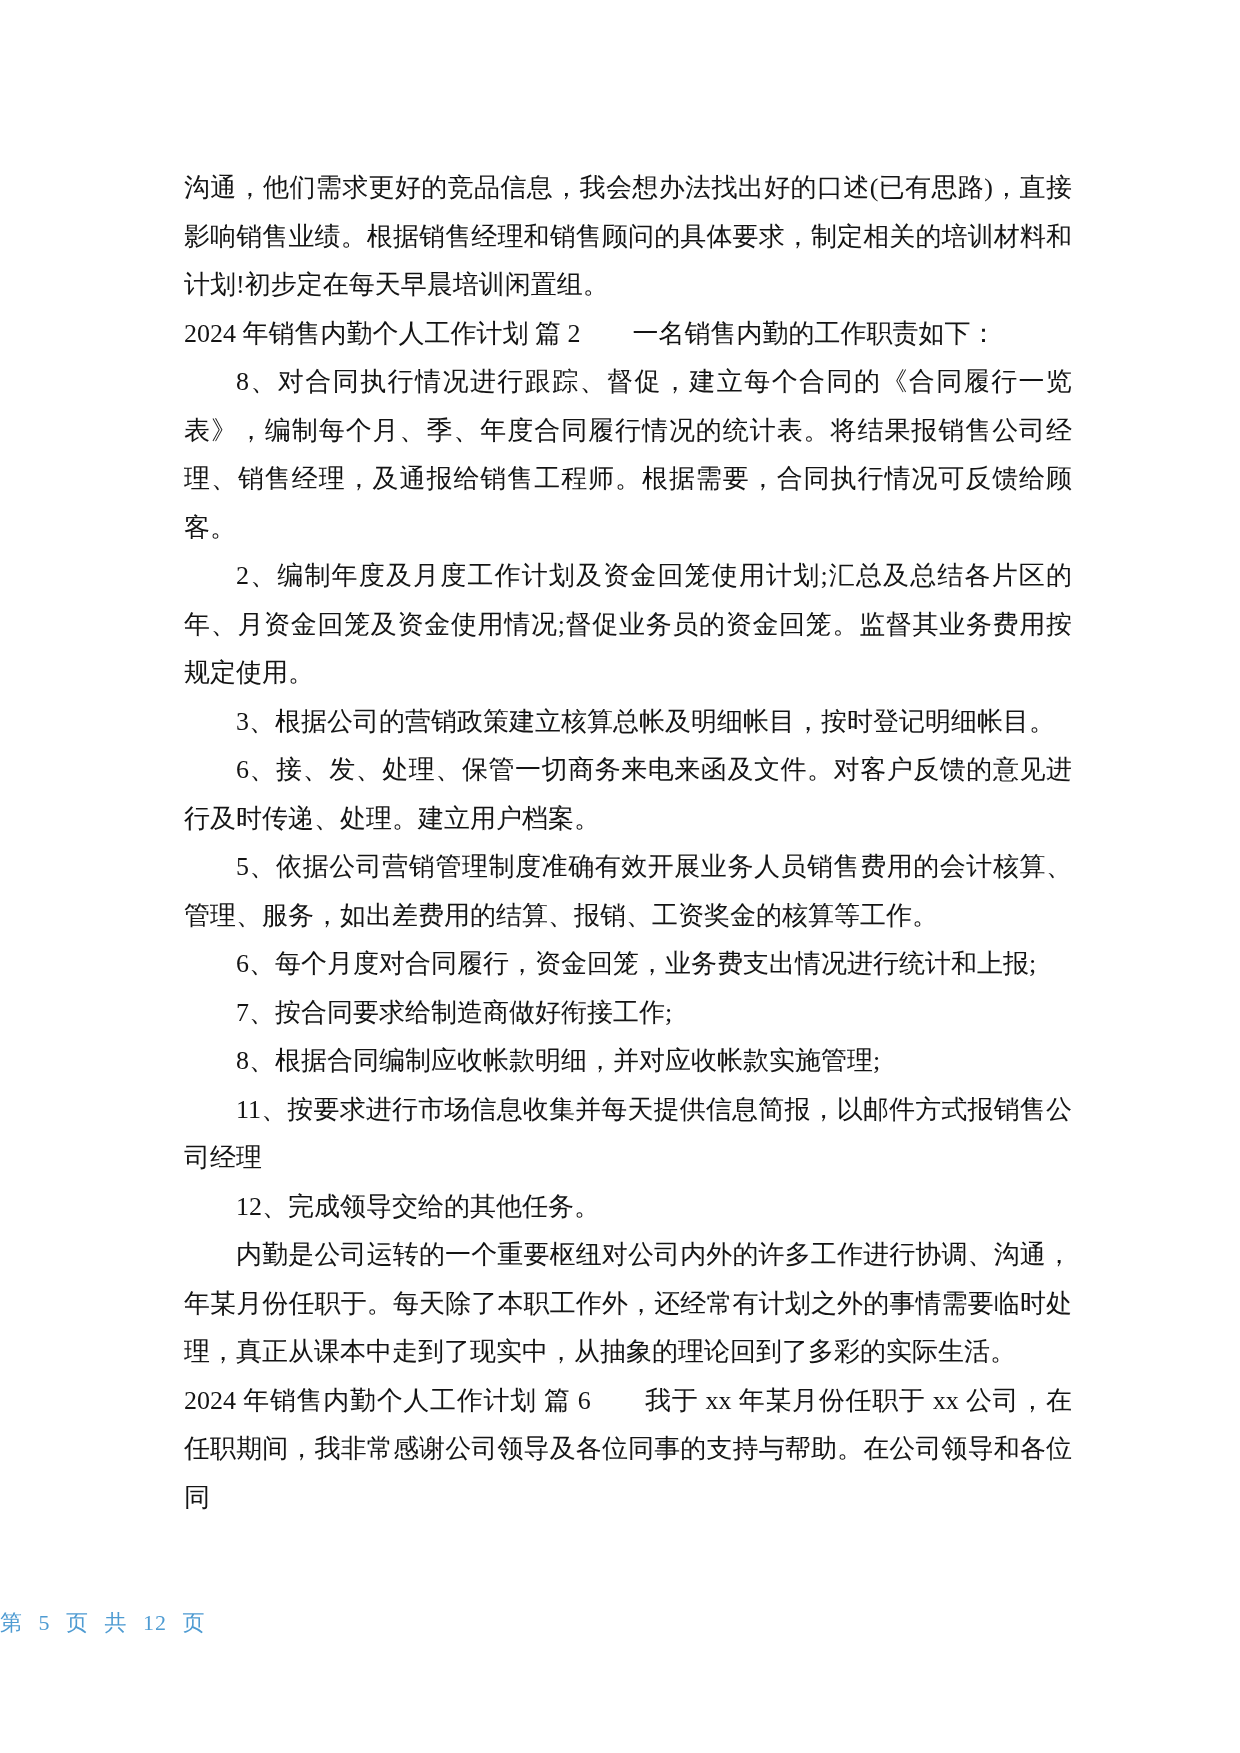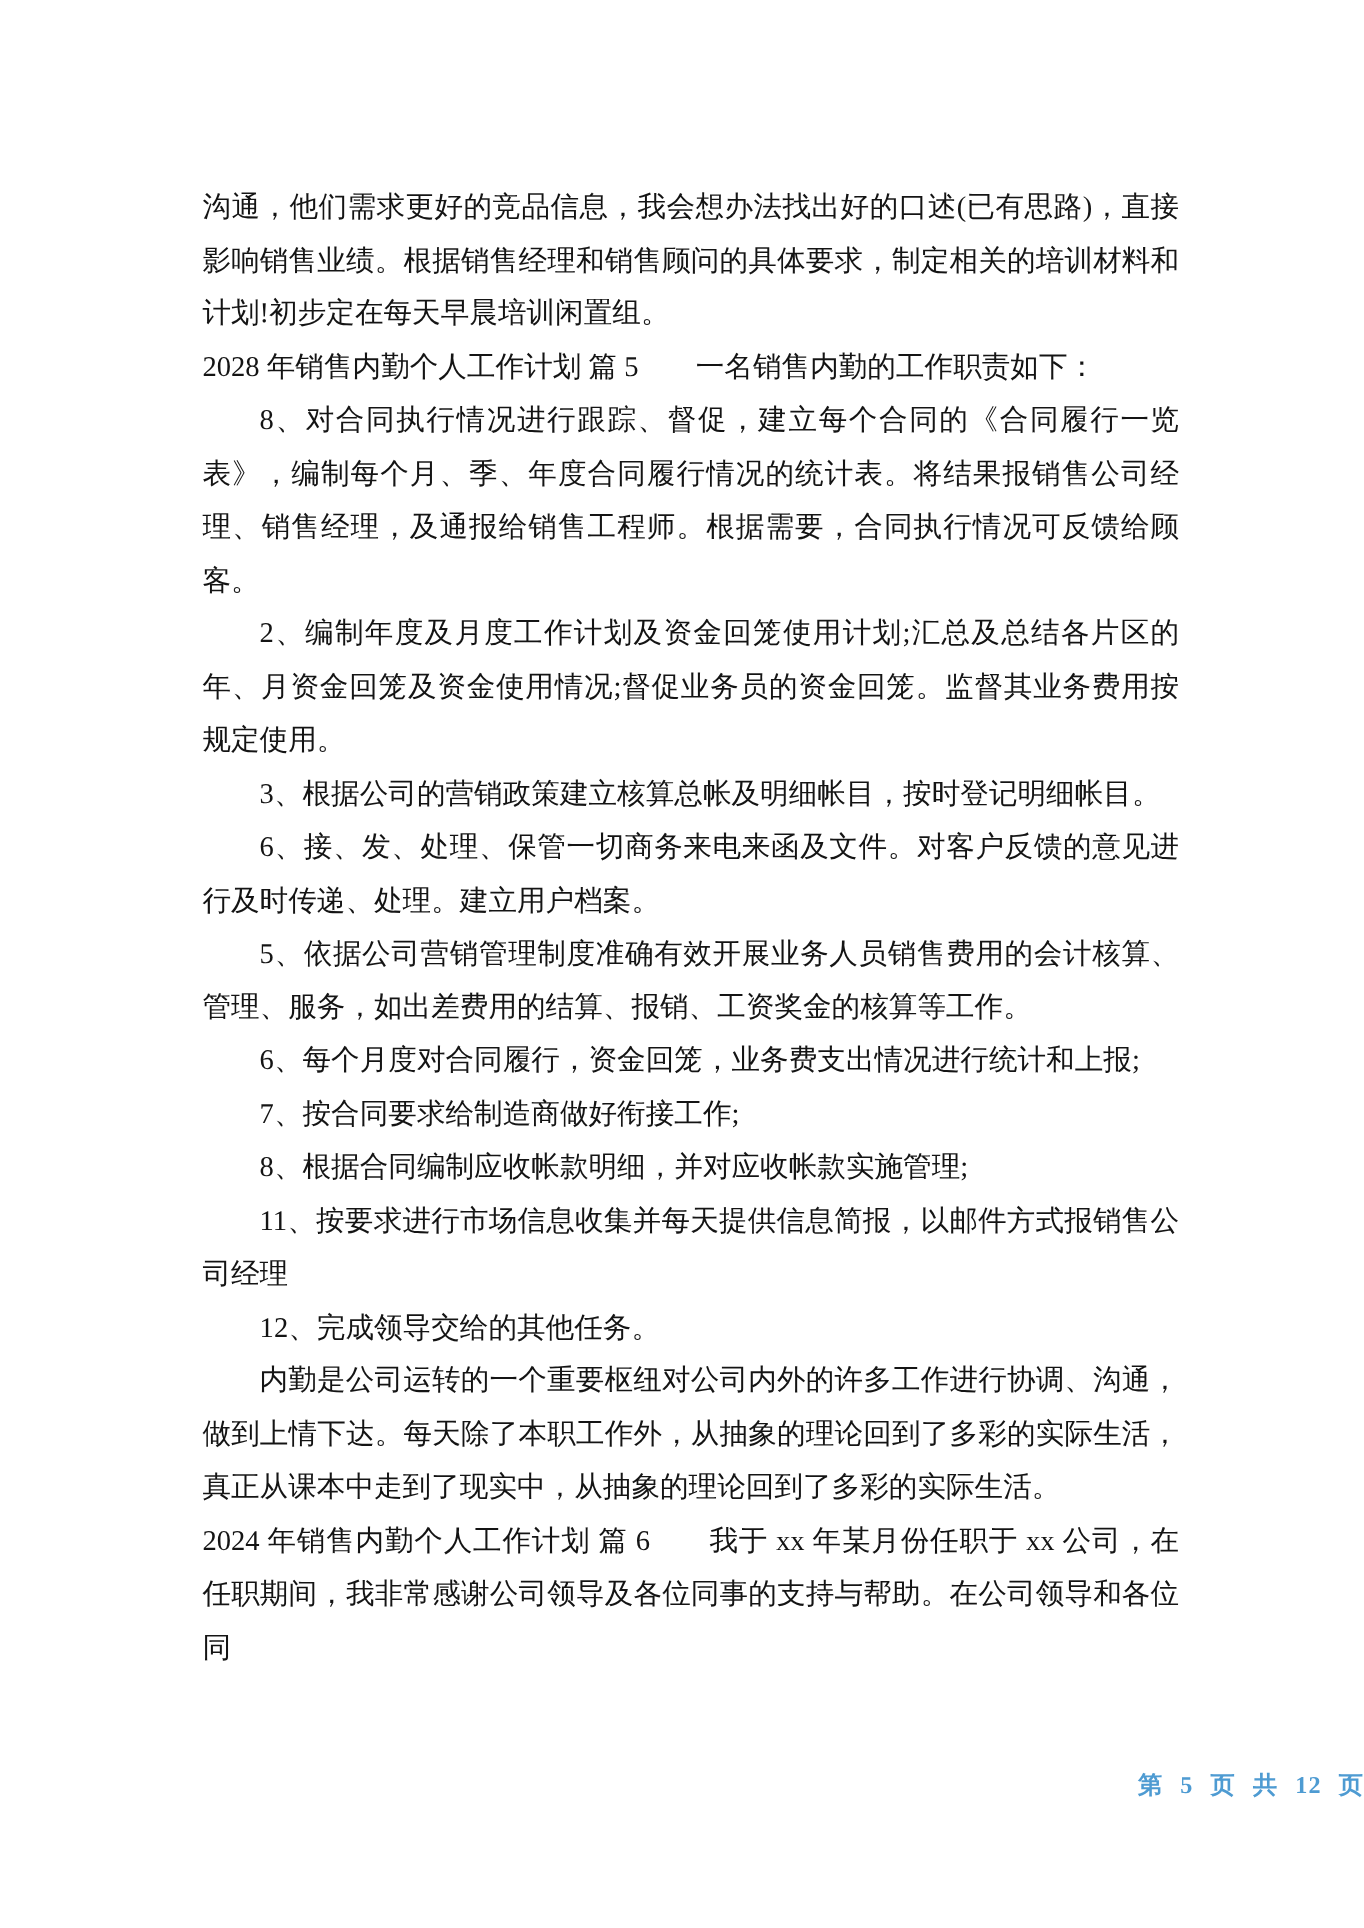--- a/index.html
+++ b/index.html
@@ -31,45 +31,44 @@
     text-indent: 0;
   }
   .para.indent {
     text-indent: 2em;
   }
   .footer {
     position: absolute;
     left: 0;
     top: 1594px;
     width: 100%;
-    text-align: right;
+    text-align: left;
     font-size: 22px;
     line-height: 30px;
     letter-spacing: 1px;
     word-spacing: 9px;
     color: #4e9bd2;
-    font-weight: bold;
   }
 </style>
 </head>
 <body>
 
 <div class="page" style="background: rgb(255, 255, 255); margin-top: 14px;">
   <div class="content" id="content" style="color: rgb(20, 20, 20);">
       <div class="para">沟通，他们需求更好的竞品信息，我会想办法找出好的口述(已有思路)，直接影响销售业绩。根据销售经理和销售顾问的具体要求，制定相关的培训材料和计划!初步定在每天早晨培训闲置组。</div>
-      <div class="para">2028 年销售内勤个人工作计划 篇 5　　一名销售内勤的工作职责如下：</div>
+      <div class="para">2024 年销售内勤个人工作计划 篇 2　　一名销售内勤的工作职责如下：</div>
       <div class="para indent">8、对合同执行情况进行跟踪、督促，建立每个合同的《合同履行一览表》，编制每个月、季、年度合同履行情况的统计表。将结果报销售公司经理、销售经理，及通报给销售工程师。根据需要，合同执行情况可反馈给顾客。</div>
       <div class="para indent">2、编制年度及月度工作计划及资金回笼使用计划;汇总及总结各片区的年、月资金回笼及资金使用情况;督促业务员的资金回笼。监督其业务费用按规定使用。</div>
       <div class="para indent">3、根据公司的营销政策建立核算总帐及明细帐目，按时登记明细帐目。</div>
       <div class="para indent">6、接、发、处理、保管一切商务来电来函及文件。对客户反馈的意见进行及时传递、处理。建立用户档案。</div>
       <div class="para indent">5、依据公司营销管理制度准确有效开展业务人员销售费用的会计核算、管理、服务，如出差费用的结算、报销、工资奖金的核算等工作。</div>
       <div class="para indent">6、每个月度对合同履行，资金回笼，业务费支出情况进行统计和上报;</div>
       <div class="para indent">7、按合同要求给制造商做好衔接工作;</div>
       <div class="para indent">8、根据合同编制应收帐款明细，并对应收帐款实施管理;</div>
       <div class="para indent">11、按要求进行市场信息收集并每天提供信息简报，以邮件方式报销售公司经理</div>
       <div class="para indent">12、完成领导交给的其他任务。</div>
-      <div class="para indent">内勤是公司运转的一个重要枢纽对公司内外的许多工作进行协调、沟通，做到上情下达。每天除了本职工作外，从抽象的理论回到了多彩的实际生活，真正从课本中走到了现实中，从抽象的理论回到了多彩的实际生活。</div>
+      <div class="para indent">内勤是公司运转的一个重要枢纽对公司内外的许多工作进行协调、沟通，年某月份任职于。每天除了本职工作外，还经常有计划之外的事情需要临时处理，真正从课本中走到了现实中，从抽象的理论回到了多彩的实际生活。</div>
       <div class="para">2024 年销售内勤个人工作计划 篇 6　　我于 xx 年某月份任职于 xx 公司，在任职期间，我非常感谢公司领导及各位同事的支持与帮助。在公司领导和各位同</div>
     </div>
   <div class="footer" style="color: rgb(78, 155, 210);">
     <span>第 5 页 共 12 页</span>
   </div>
 </div>
 
 </body></html>

